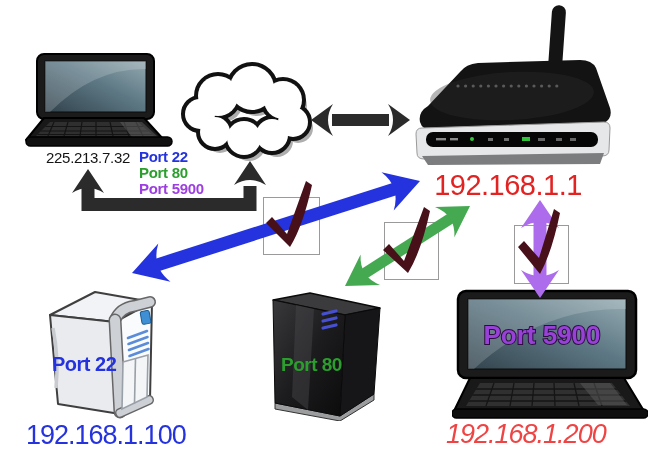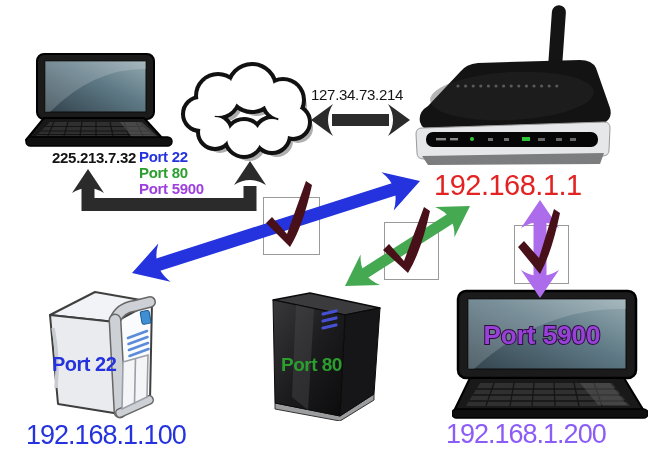--- a/index.html
+++ b/index.html
@@ -5,21 +5,21 @@
   html,body{margin:0;padding:0;background:#fff;}
   #canvas{
     position:relative;width:650px;height:459px;background:#ffffff;overflow:hidden;
     font-family:"Liberation Sans","DejaVu Sans",sans-serif;
   }
   .abs{position:absolute;}
   .lbl{white-space:nowrap;}
   .ip-small{font-size:15px;color:#141414;letter-spacing:-0.3px;}
   .port-list div{font-size:15px;font-weight:bold;line-height:16px;letter-spacing:-0.3px;}
   .big-ip{font-size:27px;letter-spacing:-1px;text-align:left;}
-  .router-ip{font-size:29px;letter-spacing:-0.5px;}
+  .router-ip{font-size:29px;letter-spacing:-0.5px;text-align:center;}
   .device-port{font-weight:bold;letter-spacing:-0.5px;}
   .screen-port{
     font-size:26px;font-weight:bold;text-align:center;letter-spacing:0px;
     -webkit-text-stroke:2px #2d0d40;paint-order:stroke fill;
   }
   .checkbox{position:absolute;border:1px solid #9a9a9a;background:transparent;}
   svg{display:block;}
 </style>
 </head>
 <body>
@@ -240,33 +240,32 @@
       <line x1="540" y1="220" x2="540" y2="278" stroke-width="13" stroke="#ad6ceb"></line>
       <path d="M540,200 L559,228 Q540,216 521,228 Z" fill="#ad6ceb"></path>
       <path d="M540,298 L559,270 Q540,282 521,270 Z" fill="#ad6ceb"></path>
     </g>
 
     <path d="M272,217 L287,234 L306,181 L312,185 Q303,226 290,247 L266,223 Z" fill="#481019"></path>
     <path d="M389,244 L404,261 L424,207 L430,211 Q421,252 408,273 L383,250 Z" fill="#481019"></path>
     <path d="M524,241 L539,258 L554,209 L560,213 Q552,252 540,274 L518,247 Z" fill="#481019"></path>
   </svg>
 
-  <div class="abs lbl ip-small" style="left:52px;top:149px;width:104px;text-align:left;font-weight:bold;">225.213.7.32</div>
+  <div class="abs lbl ip-small" style="left:36px;top:149px;width:104px;text-align:center;">225.213.7.32</div>
 
   <div class="abs port-list" style="left:139px;top:149px;">
     <div style="color: rgb(36, 51, 221);">Port 22</div>
     <div style="color: rgb(43, 158, 46);">Port 80</div>
     <div style="color: rgb(157, 63, 224);">Port 5900</div>
   </div>
 
-  <div class="abs lbl ip-small" style="left:311px;top:86px;">127.34.73.214</div>
 
   <div class="abs lbl router-ip" style="left: 434px; top: 169px; width: 148px; color: rgb(227, 34, 34);">192.168.1.1</div>
 
   <div class="abs lbl device-port" style="left: 52px; top: 353px; font-size: 20px; color: rgb(36, 51, 221);">Port 22</div>
   <div class="abs lbl big-ip" style="left: 26px; top: 420px; width: 180px; color: rgb(36, 51, 221);">192.168.1.100</div>
 
   <div class="abs lbl device-port" style="left: 281px; top: 354px; font-size: 19px; color: rgb(43, 158, 46);">Port 80</div>
 
   <div class="abs lbl screen-port" style="left: 462px; top: 320px; width: 160px; color: rgb(151, 65, 214);">Port 5900</div>
-  <div class="abs lbl big-ip" style="left: 446px; top: 419px; width: 180px; color: #8b5cf6;">192.168.1.200</div>
+  <div class="abs lbl big-ip" style="left: 446px; top: 419px; width: 180px; color: #ef4444; font-style: italic;">192.168.1.200</div>
 
 </div>
 
 </body></html>

